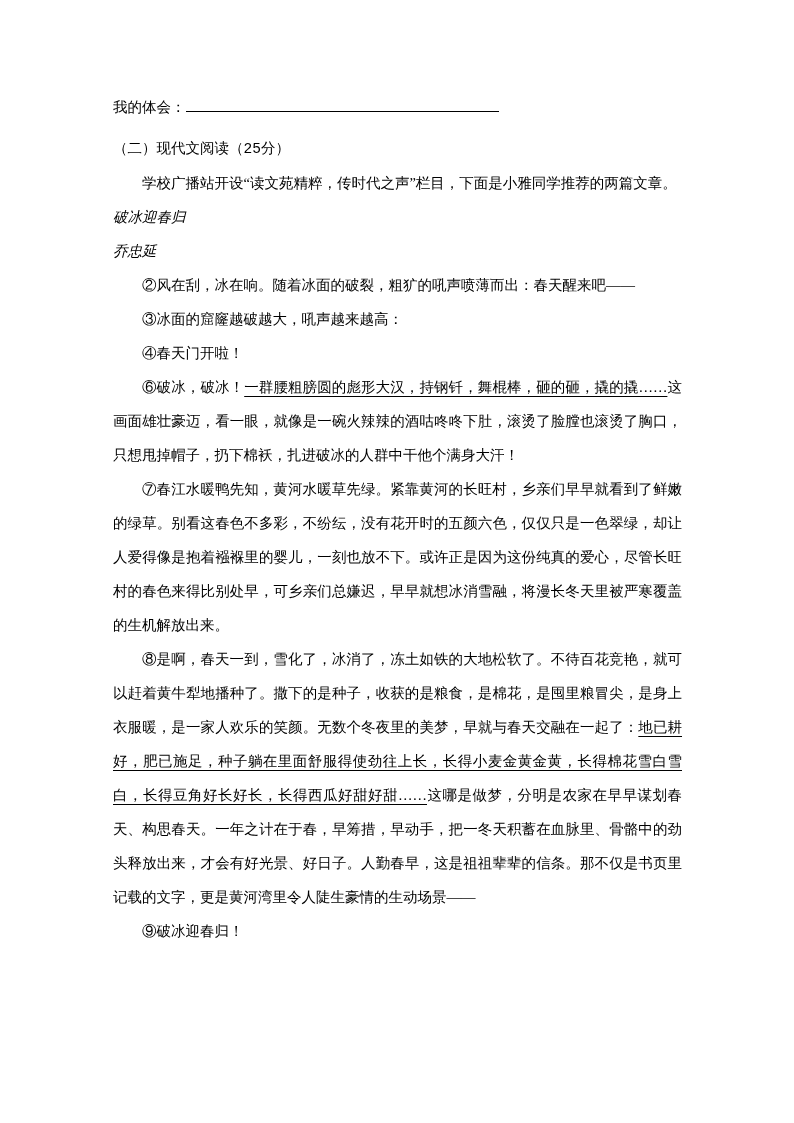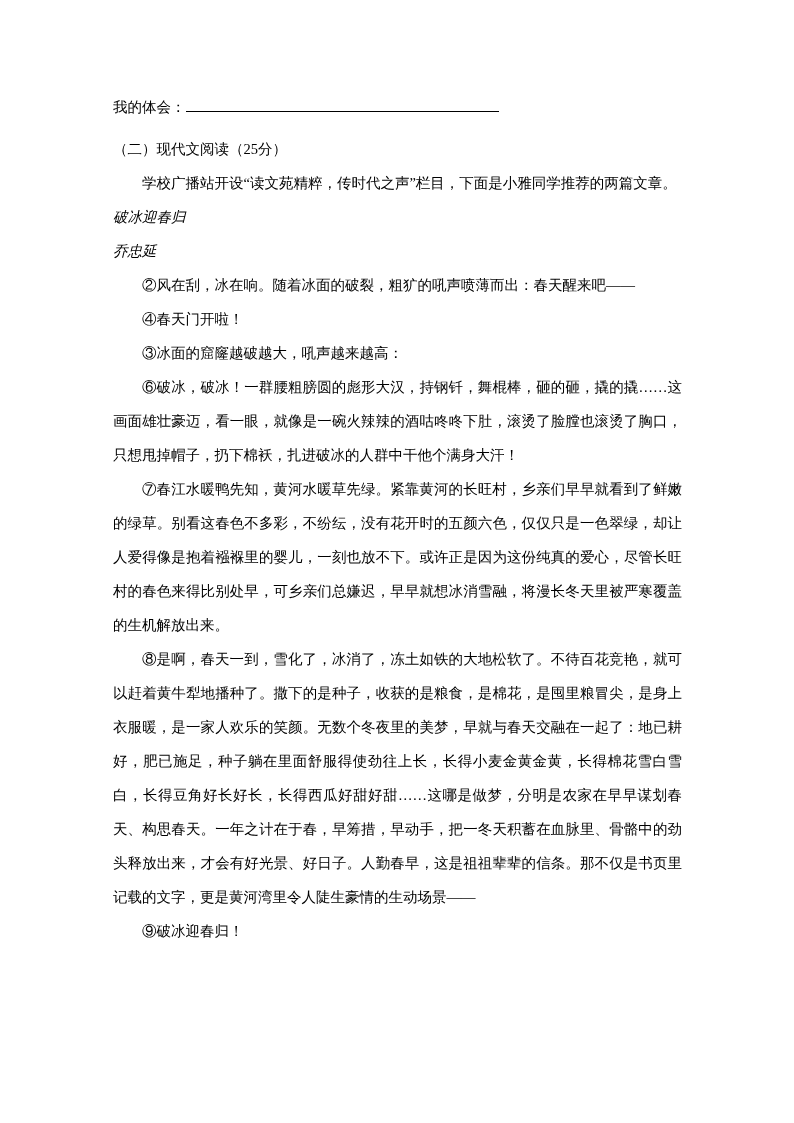--- a/index.html
+++ b/index.html
@@ -30,30 +30,31 @@
     margin: 0;
     text-indent: 2em;
     text-align: justify;
   }
   .center {
     margin: 0;
     text-indent: 0;
     text-align: left;
     font-style: italic;
   }
-  .section-heading { margin-top: 8px; }
+  .section-heading { margin-top: 8px; font-family: Liberation Mono, monospace; }
   .instruction { margin-top: 24px; }
   .answer-blank {
     display: inline-block;
     width: 313px;
     height: 14px;
     border-bottom: 1.5px solid #000;
     vertical-align: baseline;
   }
   .ul {
+    text-decoration: underline;
     text-underline-offset: 4px;
     margin-top: 31px;
   }
 </style>
 </head>
 <body>
 
 <div class="page">
 
   <p class="line">
@@ -64,21 +65,21 @@
 
   <p class="para">学校广播站开设“读文苑精粹，传时代之声”栏目，下面是小雅同学推荐的两篇文章。</p>
 
 
   <p class="center">破冰迎春归</p>
 
   <p class="center">乔忠延</p>
 
   <div>
       <p class="para"><span>②风在刮，冰在响。随着冰面的破裂，粗犷的吼声喷薄而出：春天醒来吧——</span></p>
+      <p class="para"><span>③冰面的窟窿越破越大，吼声越来越高：</span></p>
       <p class="para"><span>④春天门开啦！</span></p>
-      <p class="para"><span>③冰面的窟窿越破越大，吼声越来越高：</span></p>
       <p class="para"><span>⑥破冰，破冰！</span><span class="ul">一群腰粗膀圆的彪形大汉，持钢钎，舞棍棒，砸的砸，撬的撬……</span><span>这画面雄壮豪迈，看一眼，就像是一碗火辣辣的酒咕咚咚下肚，滚烫了脸膛也滚烫了胸口，只想甩掉帽子，扔下棉袄，扎进破冰的人群中干他个满身大汗！</span></p>
       <p class="para"><span>⑦春江水暖鸭先知，黄河水暖草先绿。紧靠黄河的长旺村，乡亲们早早就看到了鲜嫩的绿草。别看这春色不多彩，不纷纭，没有花开时的五颜六色，仅仅只是一色翠绿，却让人爱得像是抱着襁褓里的婴儿，一刻也放不下。或许正是因为这份纯真的爱心，尽管长旺村的春色来得比别处早，可乡亲们总嫌迟，早早就想冰消雪融，将漫长冬天里被严寒覆盖的生机解放出来。</span></p>
       <p class="para"><span>⑧是啊，春天一到，雪化了，冰消了，冻土如铁的大地松软了。不待百花竞艳，就可以赶着黄牛犁地播种了。撒下的是种子，收获的是粮食，是棉花，是囤里粮冒尖，是身上衣服暖，是一家人欢乐的笑颜。无数个冬夜里的美梦，早就与春天交融在一起了：</span><span class="ul">地已耕好，肥已施足，种子躺在里面舒服得使劲往上长，长得小麦金黄金黄，长得棉花雪白雪白，长得豆角好长好长，长得西瓜好甜好甜……</span><span>这哪是做梦，分明是农家在早早谋划春天、构思春天。一年之计在于春，早筹措，早动手，把一冬天积蓄在血脉里、骨骼中的劲头释放出来，才会有好光景、好日子。人勤春早，这是祖祖辈辈的信条。那不仅是书页里记载的文字，更是黄河湾里令人陡生豪情的生动场景——</span></p>
       <p class="para"><span>⑨破冰迎春归！</span></p>
     </div>
 
 </div>
 
 </body></html>

